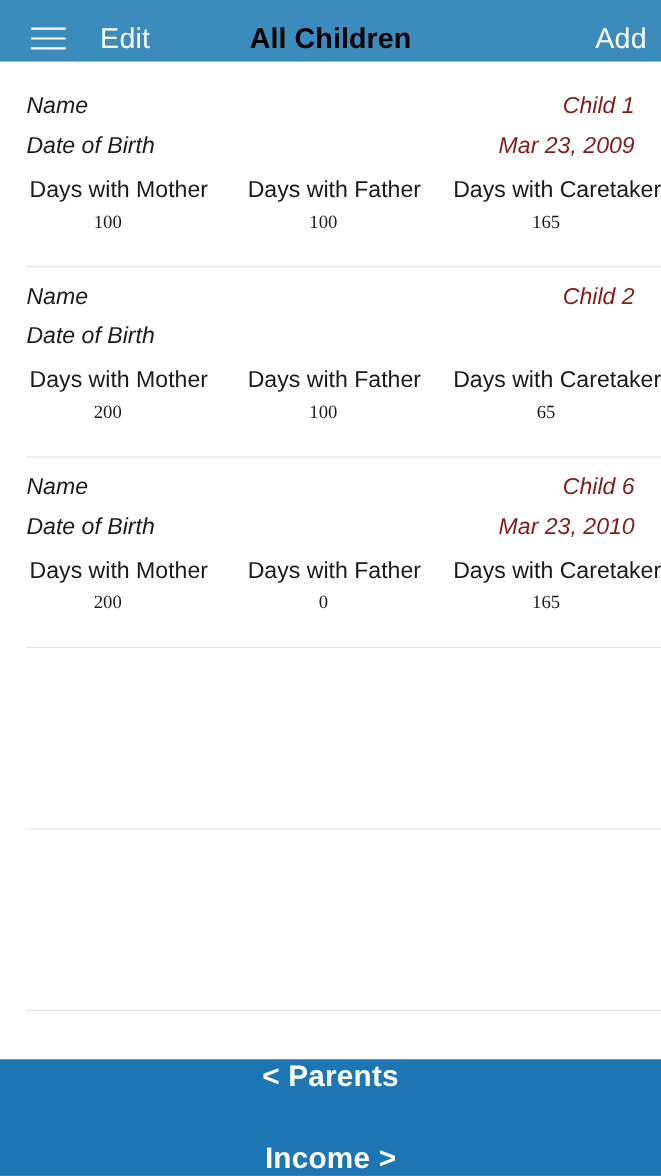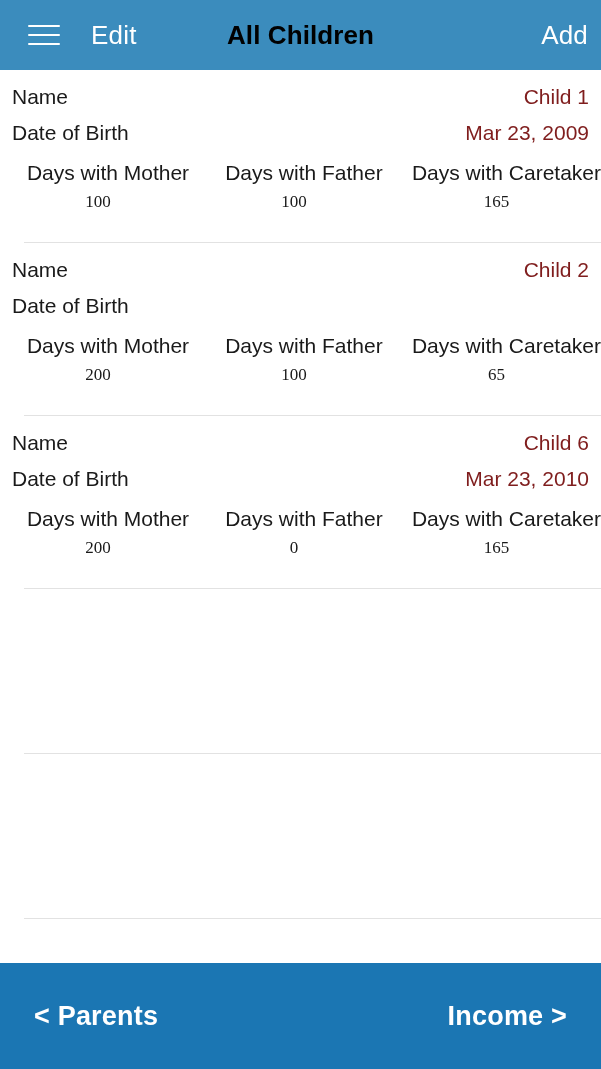--- a/index.html
+++ b/index.html
@@ -18,21 +18,21 @@
     height: 1069px;
     background: #ffffff;
     overflow: hidden;
   }
 
   
   .header {
     position: absolute;
     top: 0; left: 0;
     width: 601px;
-    height: 70px;
+    height: 56px;
     background: #3b8cbd;
     display: flex;
     align-items: center;
   }
 
   .hamburger-btn {
     position: absolute;
     left: 22px;
     top: 18px;
     width: 44px;
@@ -118,21 +118,22 @@
     height: 1px;
     background: #e2e2e2;
   }
 
   .kv-line {
     position: relative;
     height: 36px;
     display: flex;
     align-items: center;
     justify-content: space-between;
-    padding: 0 12px;
+    padding: 0 24px;
+    font-style: italic;
   }
   .kv-line.first { margin-top: 8px; }
 
   .kv-key {
     font-size: 21px;
     color: #1a1a1a;
     line-height: 1;
   }
   .kv-val {
     font-size: 21px;
@@ -186,20 +187,21 @@
     position: absolute;
     left: 0;
     bottom: 0;
     width: 601px;
     height: 106px;
     background: #1b76b3;
     display: flex;
     align-items: center;
     justify-content: space-between;
     padding: 0 34px;
+    flex-direction: column;
   }
 
   .footer-btn {
     color: #ffffff;
     font-size: 27px;
     font-weight: bold;
     letter-spacing: 0.2px;
     white-space: nowrap;
   }
 </style>

